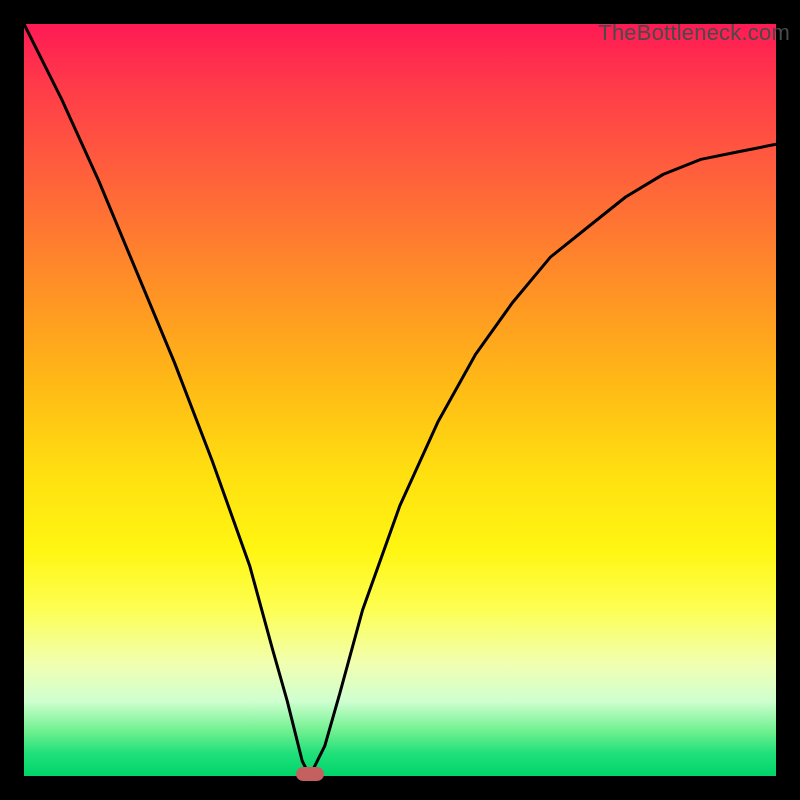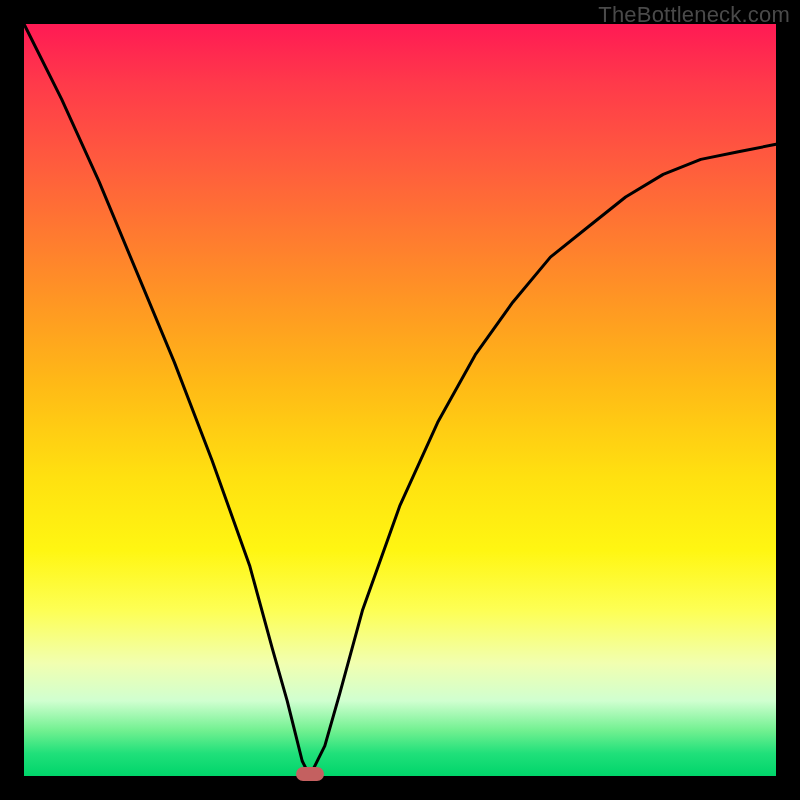--- a/index.html
+++ b/index.html
@@ -12,21 +12,21 @@
     overflow: hidden;
   }
   .outer {
     position: relative;
     width: 800px;
     height: 800px;
     background: #000;
   }
   .watermark {
     position: absolute;
-    top: 2px;
+    top: 20px;
     right: 10px;
     color: #4a4a4a;
     font-size: 22px;
     font-weight: 500;
     letter-spacing: 0.2px;
     z-index: 10;
   }
   .plot {
     position: absolute;
     left: 24px;

